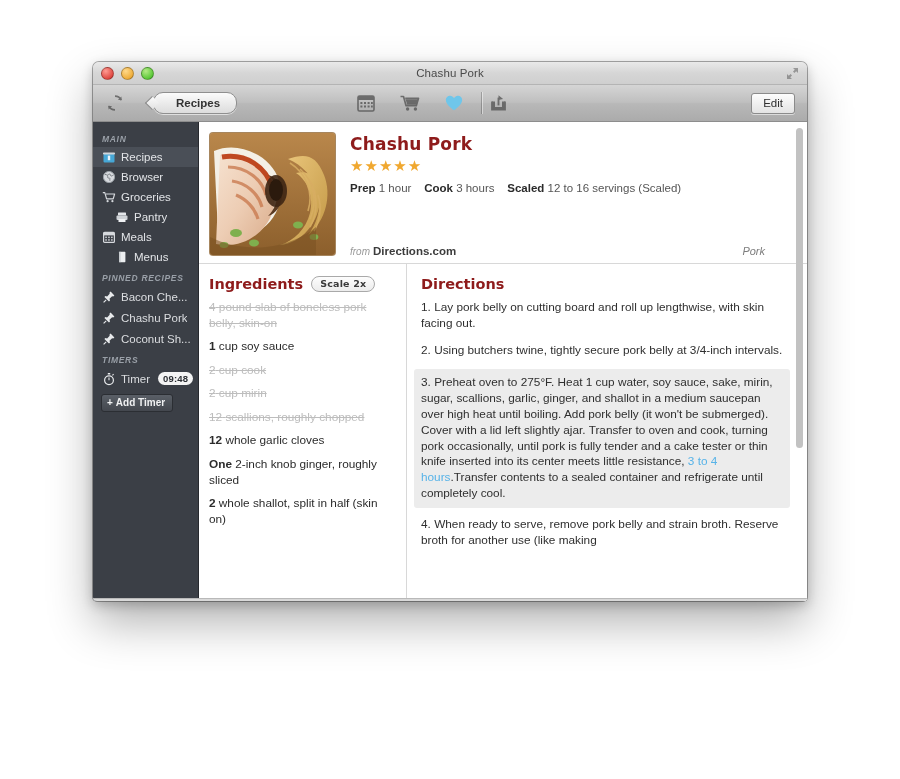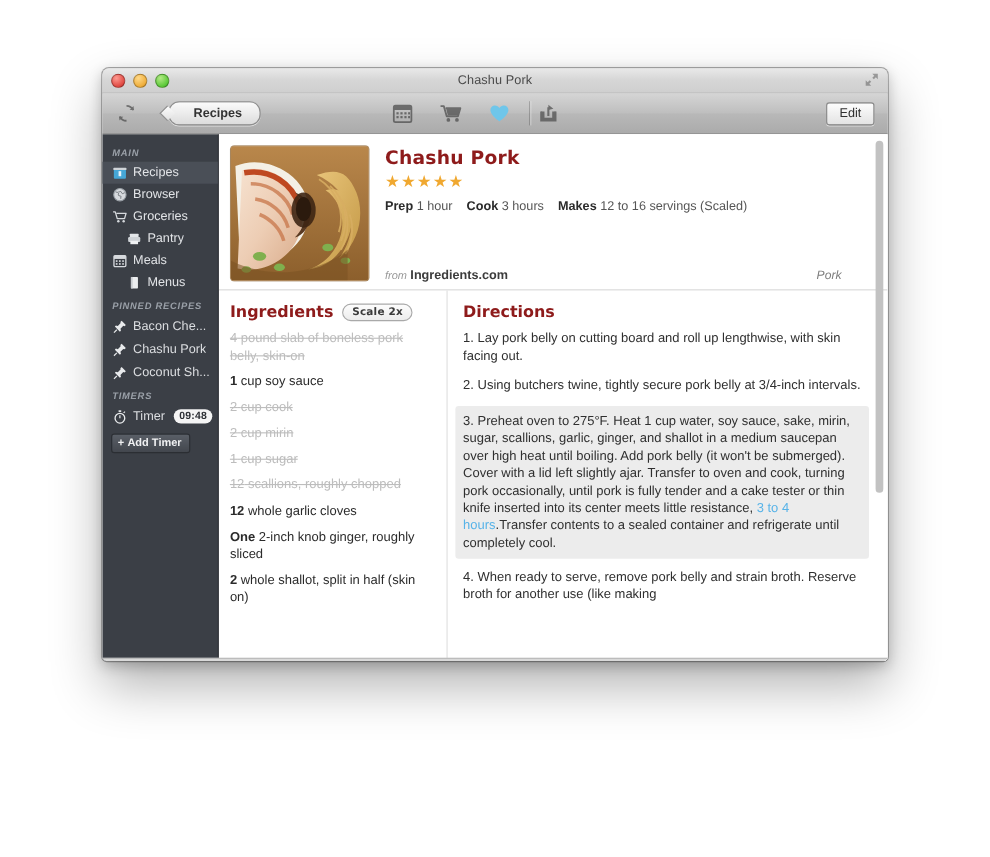--- a/index.html
+++ b/index.html
@@ -486,26 +486,26 @@
             <div class="stars">
               <span>★</span><span>★</span><span>★</span><span>★</span><span>★</span>
             </div>
             <div class="facts">
               <b>Prep</b>
               <span>1 hour</span>
               &nbsp;&nbsp;
               <b>Cook</b>
               <span>3 hours</span>
               &nbsp;&nbsp;
-              <b>Makes</b>
+              <b>Scaled</b>
               <span>12 to 16 servings (Scaled)</span>
             </div>
             <div class="source">
               <i>from</i>
-              <b>Ingredients.com</b>
+              <b>Directions.com</b>
             </div>
             <div class="category">Pork</div>
           </div>
         </div>
 
         <div class="panes">
 
           <div class="pane-ing">
             <div class="pane-title">
               <span>Ingredients</span>
@@ -522,24 +522,20 @@
             </div>
             <div class="ing done">
               <span class="qty">2</span>
               <span>cup cook</span>
             </div>
             <div class="ing done">
               <span class="qty">2</span>
               <span>cup mirin</span>
             </div>
             <div class="ing done">
-              <span class="qty">1</span>
-              <span>cup sugar</span>
-            </div>
-            <div class="ing done">
               <span class="qty">12</span>
               <span>scallions, roughly chopped</span>
             </div>
             <div class="ing">
               <span class="qty">12</span>
               <span>whole garlic cloves</span>
             </div>
             <div class="ing">
               <span class="qty">One</span>
               <span>2-inch knob ginger, roughly sliced</span>

